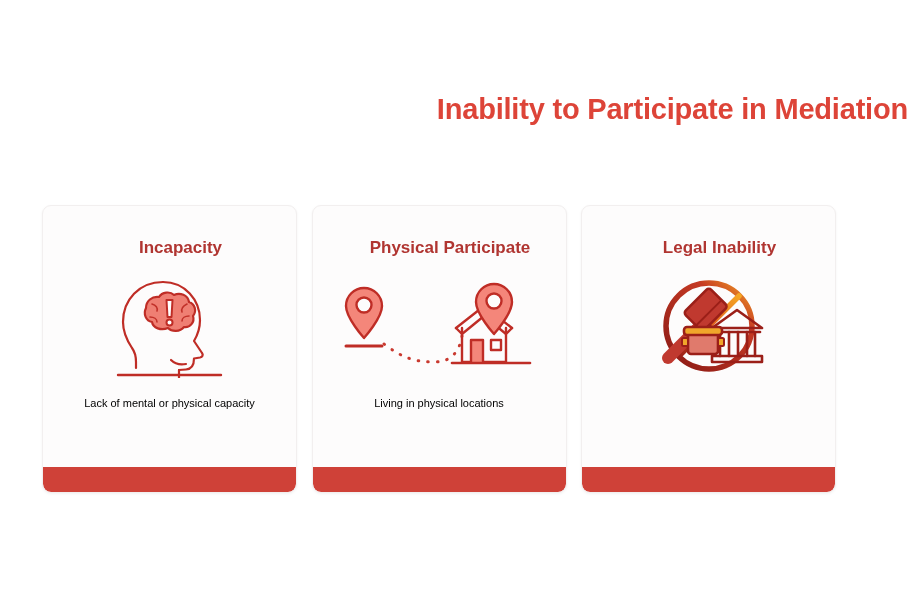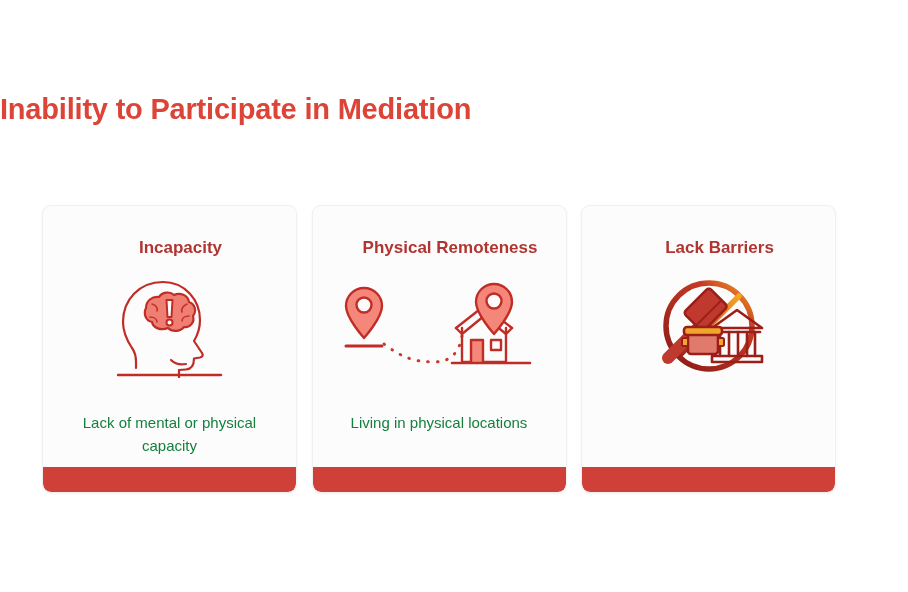--- a/index.html
+++ b/index.html
@@ -11,21 +11,21 @@
     overflow:hidden;
   }
   .page {
     position:relative;
     width:908px; height:592px;
     background:#ffffff;
   }
   .page-title {
     position:absolute;
     top:93px; left:0; width:908px;
-    text-align:left;
+    text-align:right;
     font-size:29px;
     font-weight:bold;
     letter-spacing:-0.2px;
     color:#dd4438;
   }
   .cards {
     position:absolute;
     top:205px; left:42px;
     width:794px; height:288px;
     display:flex;
@@ -54,23 +54,23 @@
   }
   .card-icon {
     margin-top:16px;
     height:104px;
     width:100%;
     display:flex;
     align-items:center;
     justify-content:center;
   }
   .card-desc {
-    margin-top:34px;
-    font-size:15px;
-    color:#15803d;
+    margin-top:17px;
+    font-size:11px;
+    color:#000000;
     text-align:center;
     line-height:1.5;
     padding:0 18px;
   }
   .card-bar {
     position:absolute;
     bottom:0; left:0;
     width:100%;
     height:25px;
     background:#cf4138;
@@ -116,21 +116,21 @@
           </g>
 
           <line x1="13" y1="101" x2="116" y2="101" stroke="#bf2d26" stroke-width="2.4" stroke-linecap="round"></line>
         </svg>
       </div>
       <div class="card-desc">Lack of mental or physical capacity</div>
       <div class="card-bar"></div>
     </div>
 
     <div class="card">
-      <div class="card-title">Physical Remoteness</div>
+      <div class="card-title">Physical Participate</div>
       <div class="card-icon">
         <svg width="210" height="104" viewBox="0 0 210 104" fill="none" aria-hidden="true">
 
           <path d="M30 14 C20 14 12 22 12 32 C12 44 30 64 30 64 C30 64 48 44 48 32 C48 22 40 14 30 14 Z" fill="#f4867a" stroke="#bf2d26" stroke-width="2.4" stroke-linejoin="round"></path>
           <circle cx="30" cy="31" r="7.5" fill="#fdfcfc" stroke="#bf2d26" stroke-width="2.4"></circle>
           <line x1="12" y1="72" x2="48" y2="72" stroke="#bf2d26" stroke-width="3" stroke-linecap="round"></line>
 
           <path d="M50 70 C66 82 78 88 100 88 C120 88 126 74 128 62" stroke="#c9392f" stroke-width="3" stroke-linecap="round" stroke-dasharray="0.6 9" fill="none"></path>
 
           <g stroke="#bf2d26" stroke-width="2.4" stroke-linejoin="round" stroke-linecap="round" fill="none">
@@ -147,21 +147,21 @@
           <circle cx="160" cy="27" r="7.5" fill="#fdfcfc" stroke="#bf2d26" stroke-width="2.4"></circle>
 
           <line x1="118" y1="89" x2="196" y2="89" stroke="#bf2d26" stroke-width="2.6" stroke-linecap="round"></line>
         </svg>
       </div>
       <div class="card-desc">Living in physical locations</div>
       <div class="card-bar"></div>
     </div>
 
     <div class="card">
-      <div class="card-title">Lack Barriers</div>
+      <div class="card-title">Legal Inability</div>
       <div class="card-icon">
         <svg width="130" height="104" viewBox="0 0 130 104" fill="none" aria-hidden="true">
           <defs>
             <linearGradient id="slashGrad" x1="1" y1="0" x2="0" y2="1">
               <stop offset="0%" stop-color="#f5a623"></stop>
               <stop offset="45%" stop-color="#e2641f"></stop>
               <stop offset="100%" stop-color="#9b1f18"></stop>
             </linearGradient>
             <linearGradient id="ringGrad" x1="1" y1="0" x2="0.1" y2="1">
               <stop offset="0%" stop-color="#f5a623"></stop>

